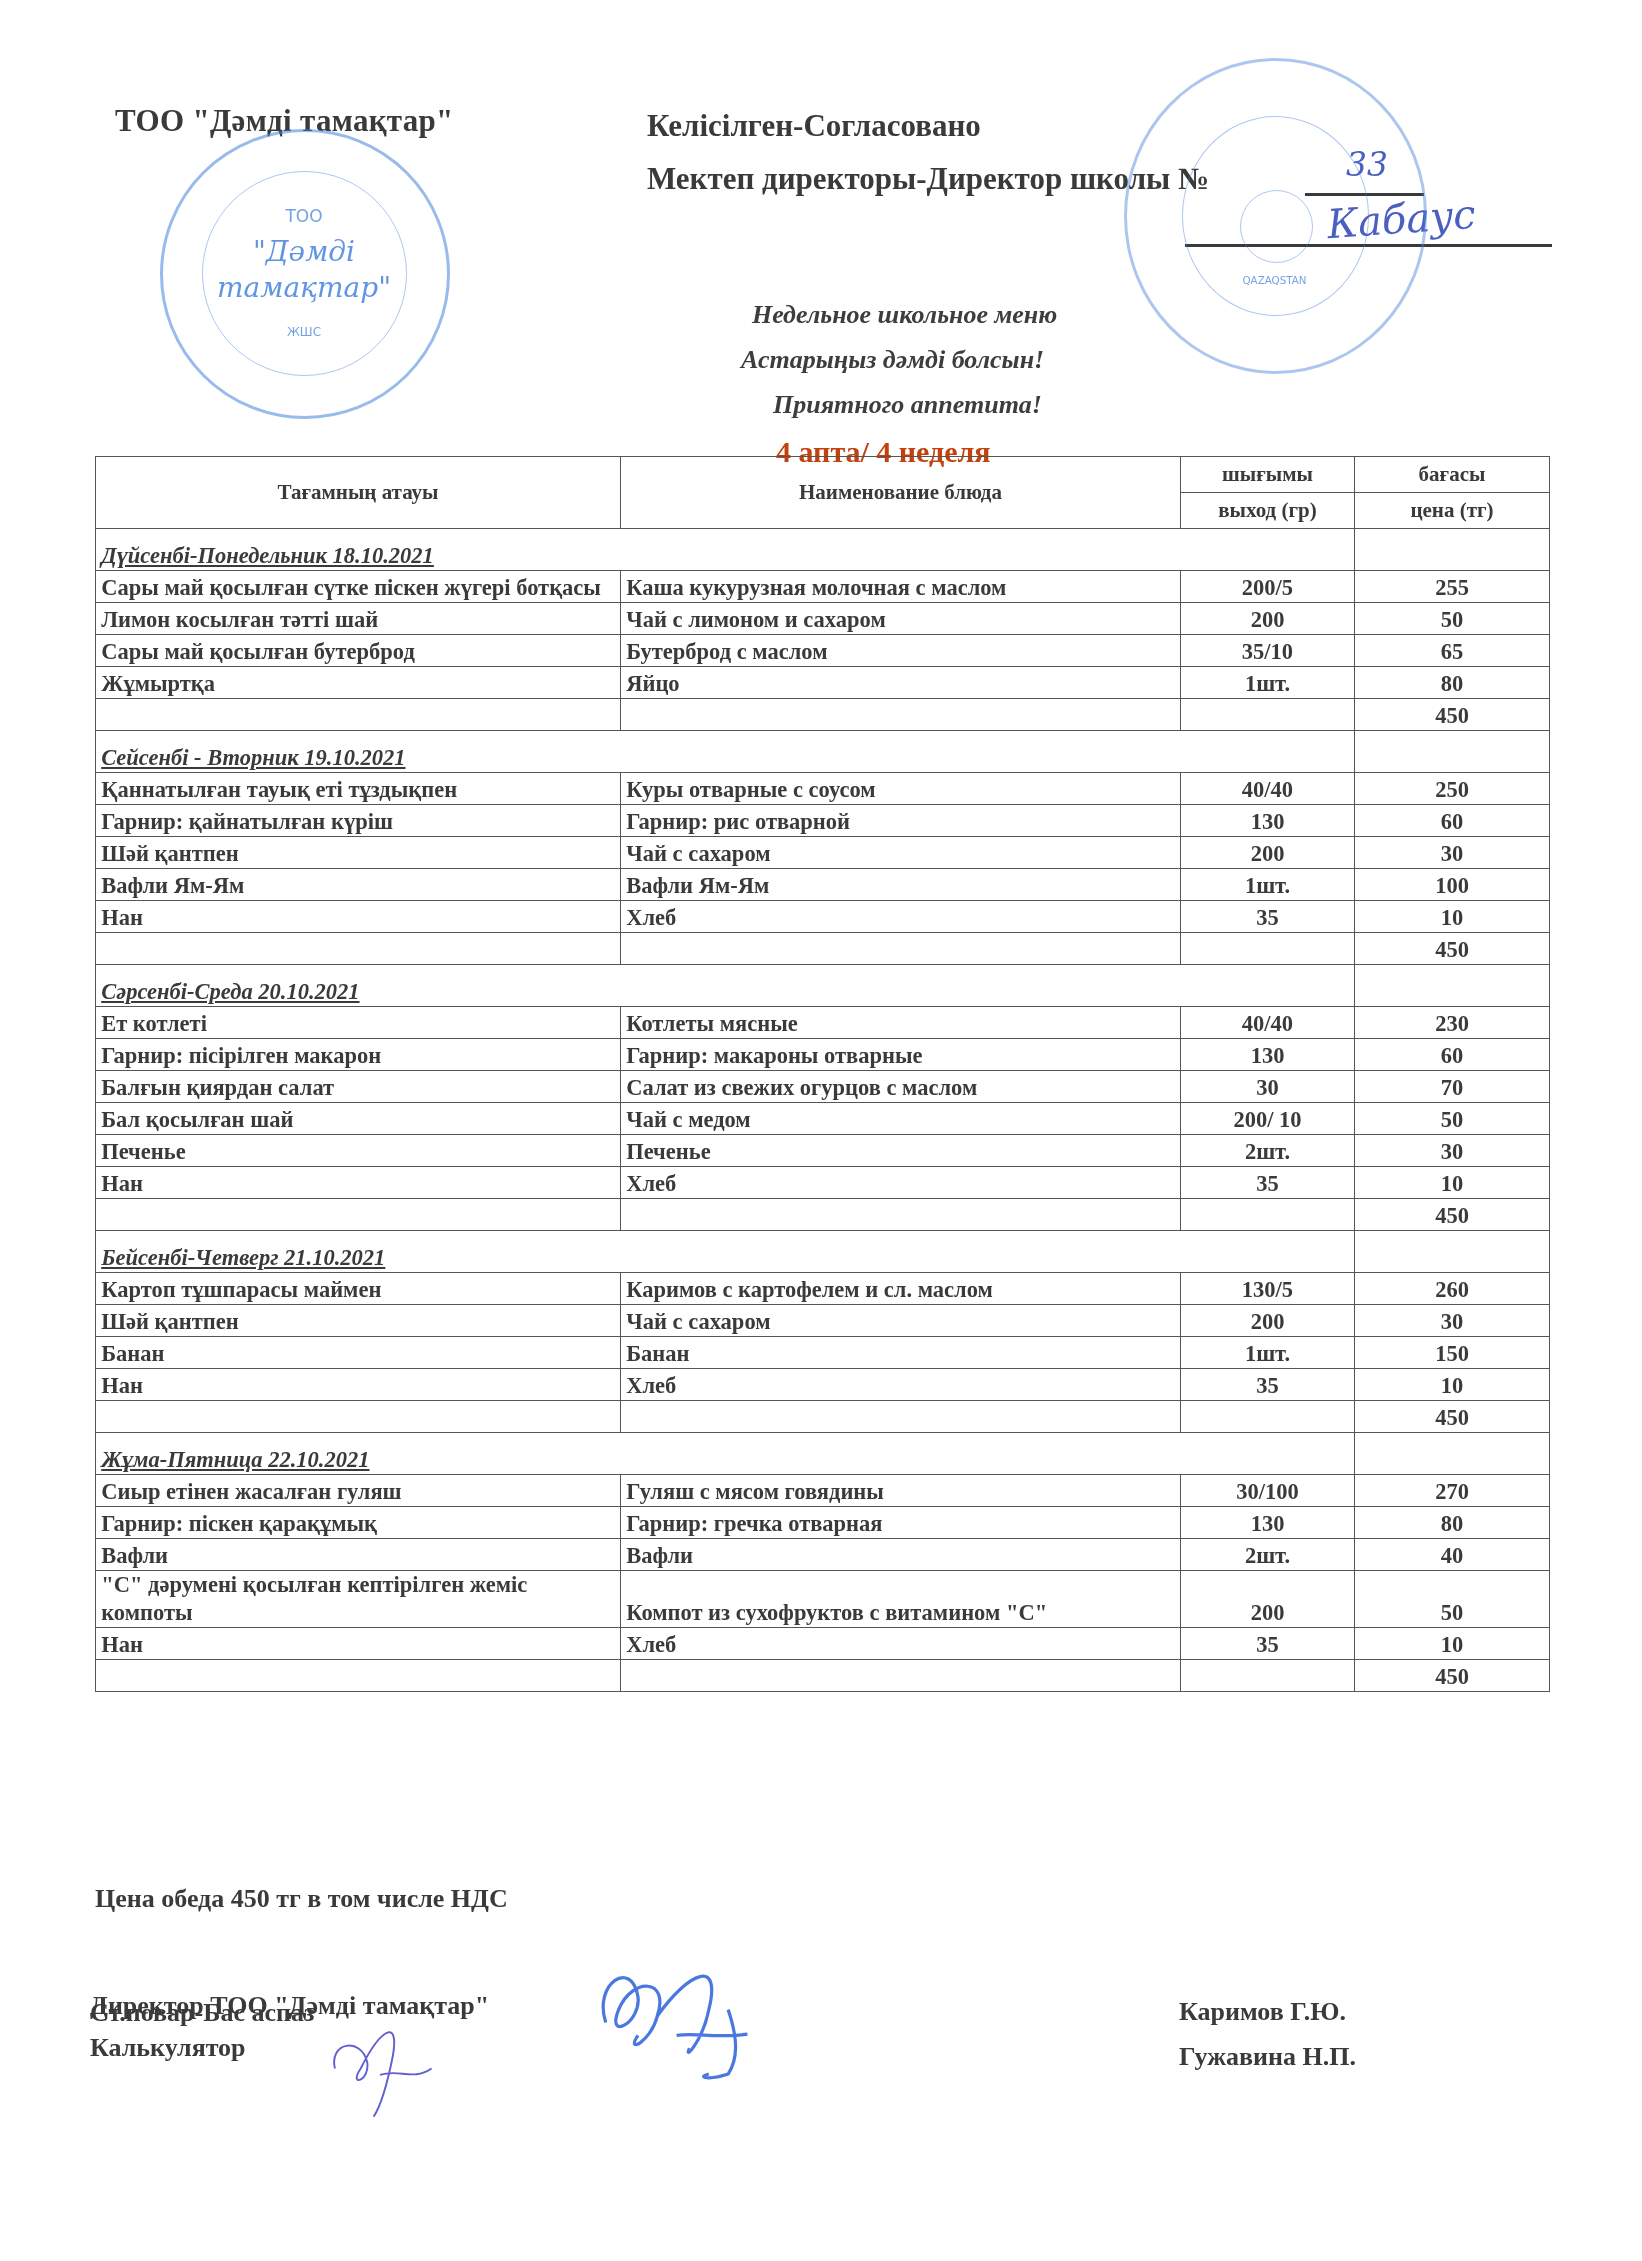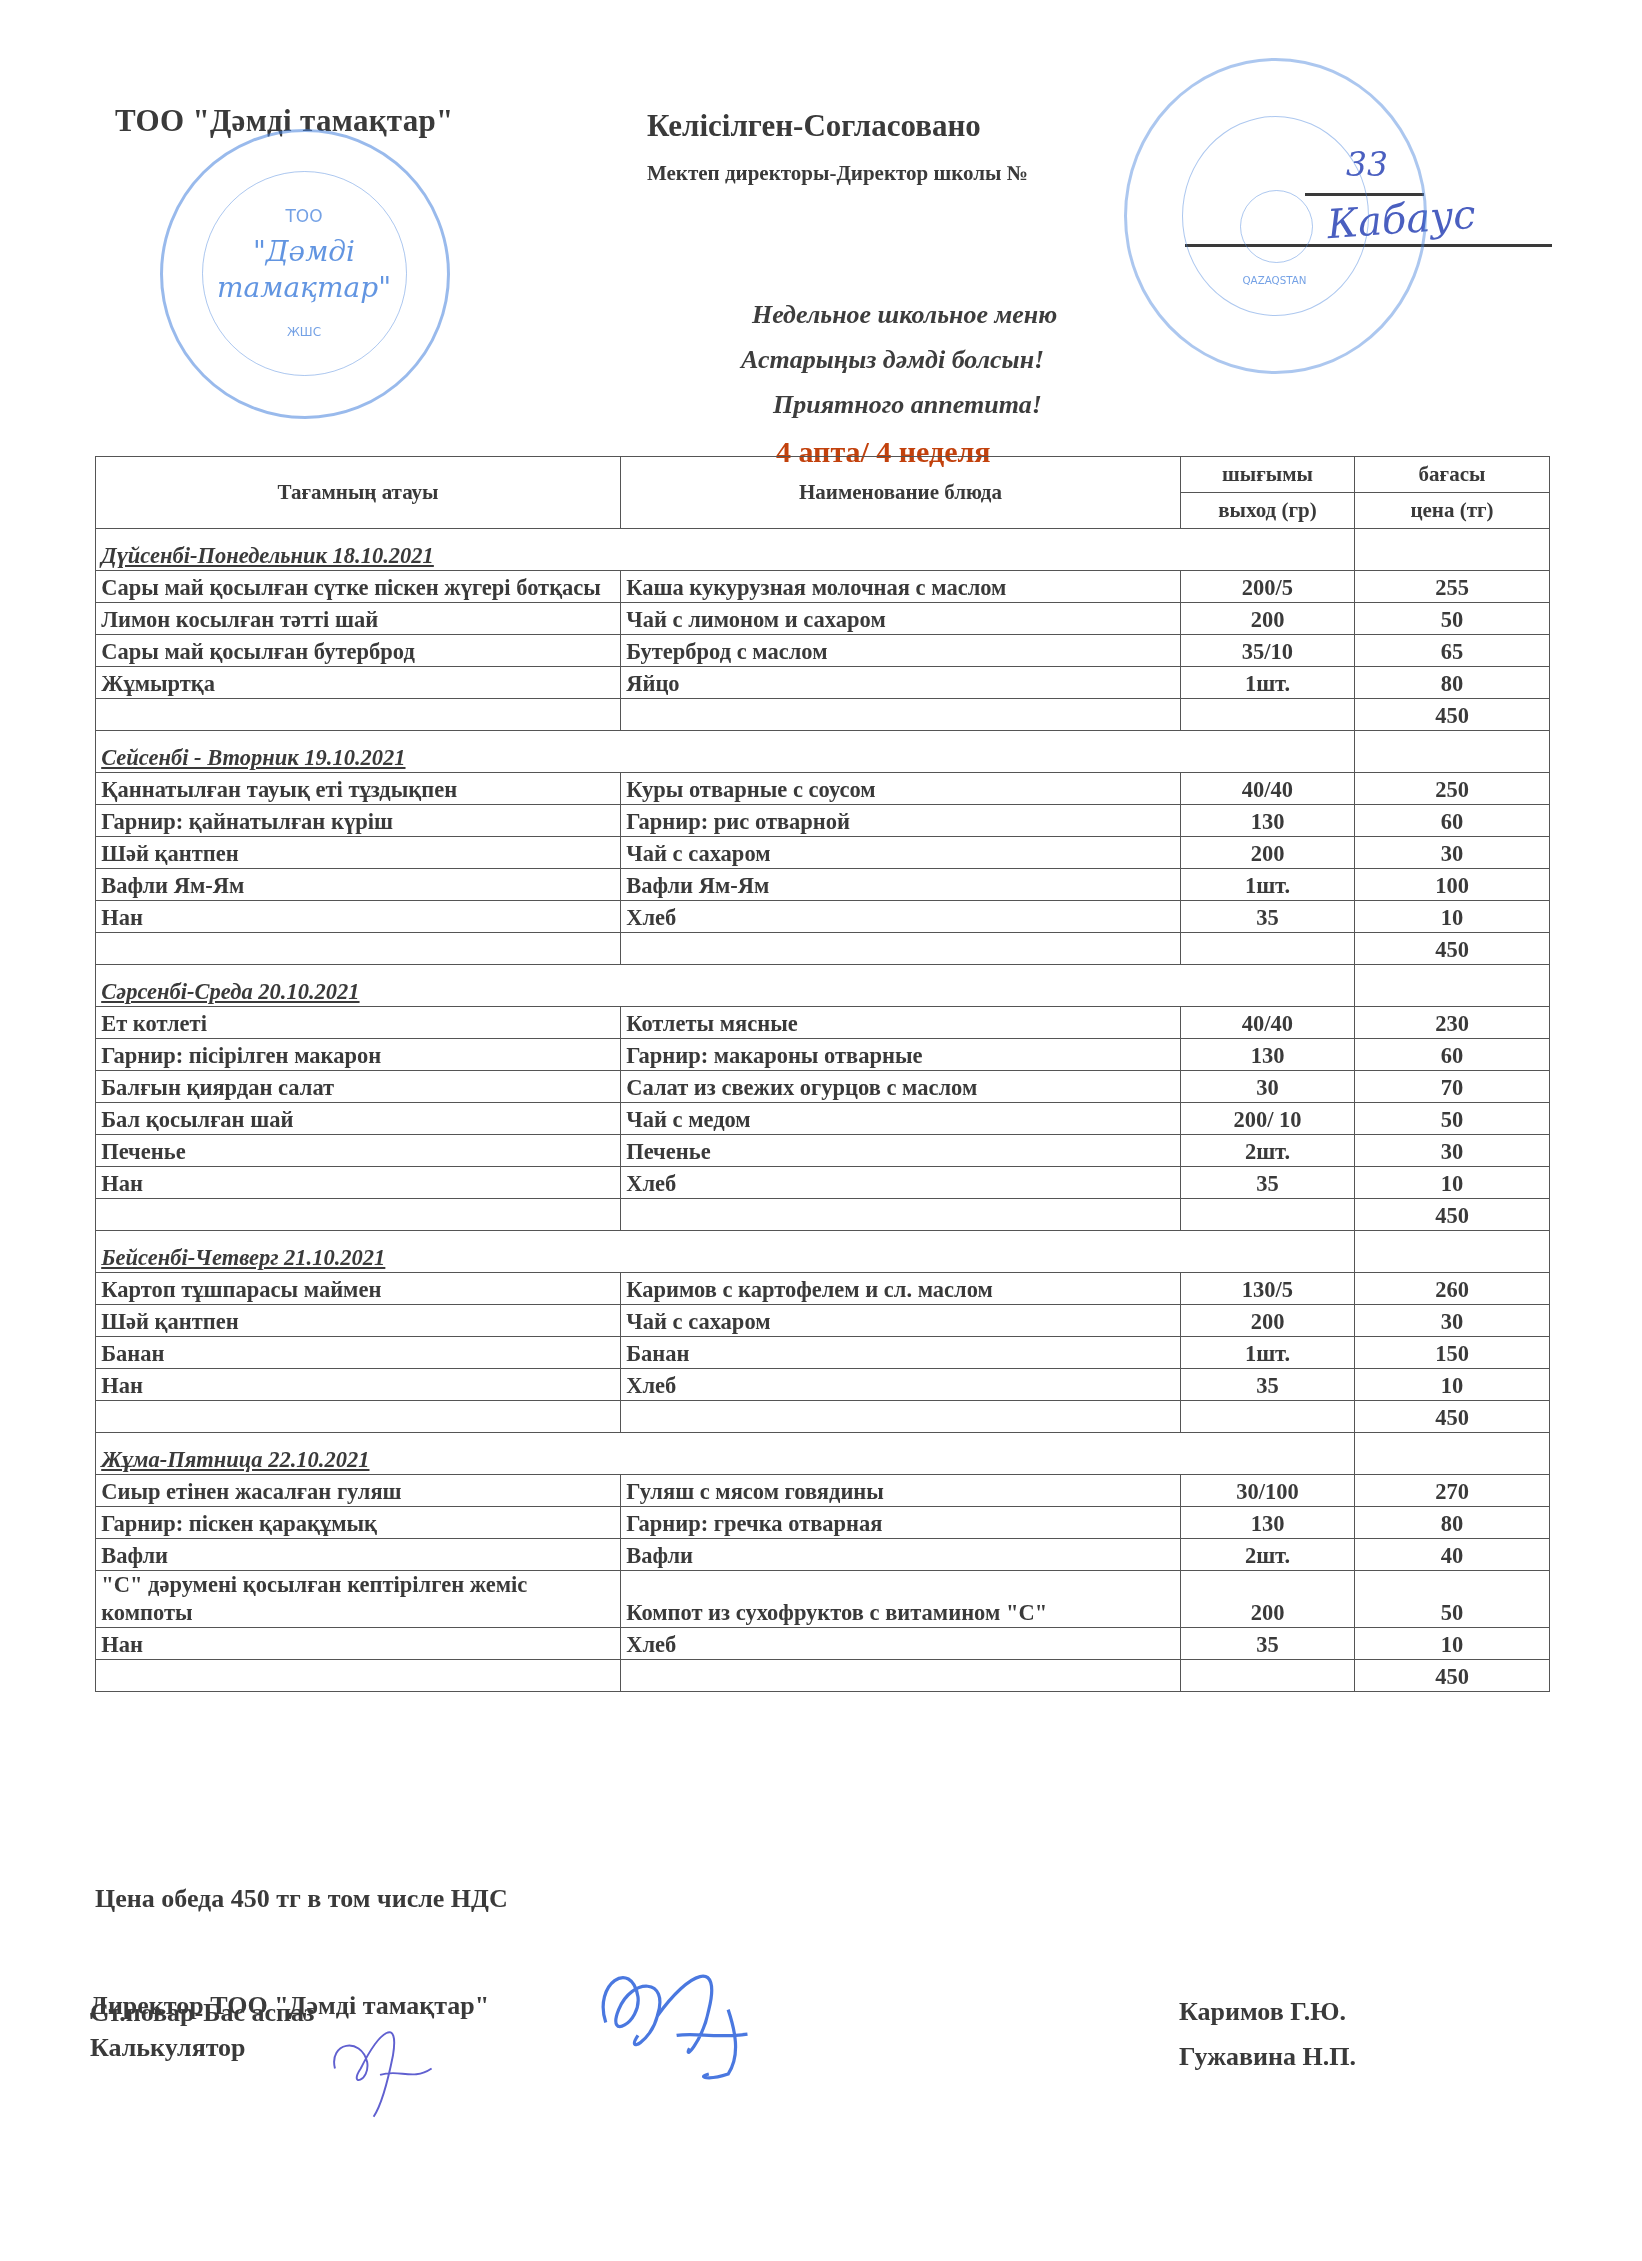--- a/index.html
+++ b/index.html
@@ -5,21 +5,21 @@
   html, body { margin: 0; padding: 0; background: #ffffff; }
   body {
     width: 1643px; height: 2261px; position: relative; overflow: hidden;
     font-family: "Liberation Serif", "DejaVu Serif", serif; color: #333333;
   }
   .abs { position: absolute; }
 
   
   .company-title { left: 115px; top: 103px; font-size: 31px; font-weight: bold; color: #3a3a3a; letter-spacing: 0.3px; }
   .approve-line { left: 647px; top: 108px; font-size: 31px; font-weight: bold; color: #3a3a3a; }
-  .director-line { left: 647px; top: 161px; font-size: 21px; font-weight: bold; color: #3a3a3a; white-space: nowrap; }
+  .director-line { left: 647px; top: 161px; font-size: 31px; font-weight: bold; color: #3a3a3a; white-space: nowrap; }
   .school-no { left: 1346px; top: 145px; font-size: 33px; font-style: italic; color: #4a5fc0; font-family: "DejaVu Serif", serif; }
   .underline1 { left: 1305px; top: 193px; width: 119px; height: 2.6px; background: #3a3a3a; }
   .underline2 { left: 1185px; top: 244px; width: 367px; height: 2.6px; background: #3a3a3a; }
   .sign-director { left: 1327px; top: 196px; font-size: 40px; font-style: italic; color: #4a5fc0; font-family: "DejaVu Serif", serif; transform: rotate(-4deg); }
 
   .menu-title { top: 300px; font-size: 26px; font-style: italic; font-weight: bold; color: #3d3d3d; }
   .t1 { left: 752px; }
   .t2 { left: 741px; top: 345px; }
   .t3 { left: 773px; top: 390px; }
   .week { left: 776px; top: 435px; font-size: 30px; font-weight: bold; color: #c2410c; }

